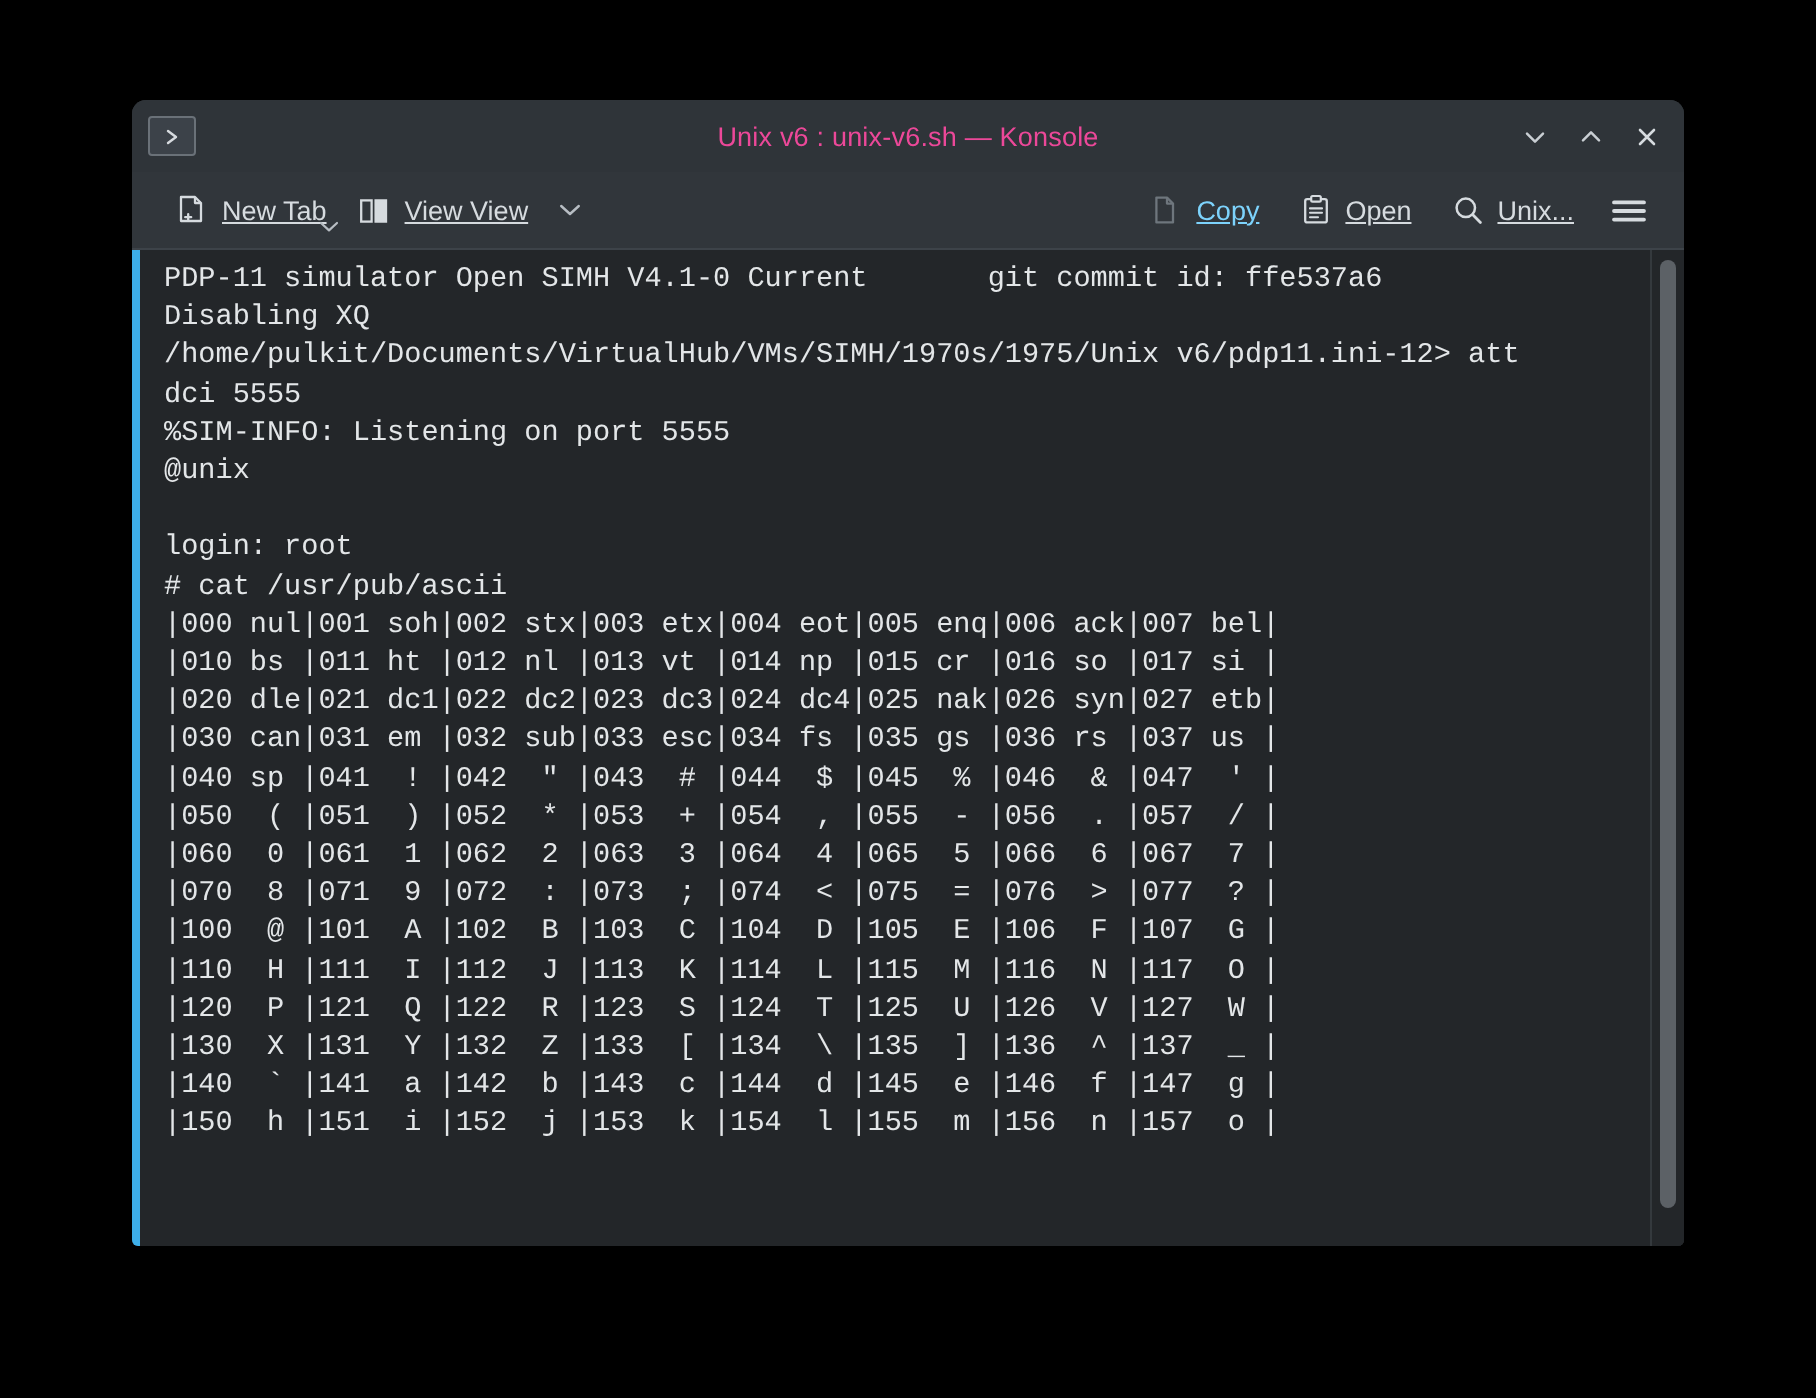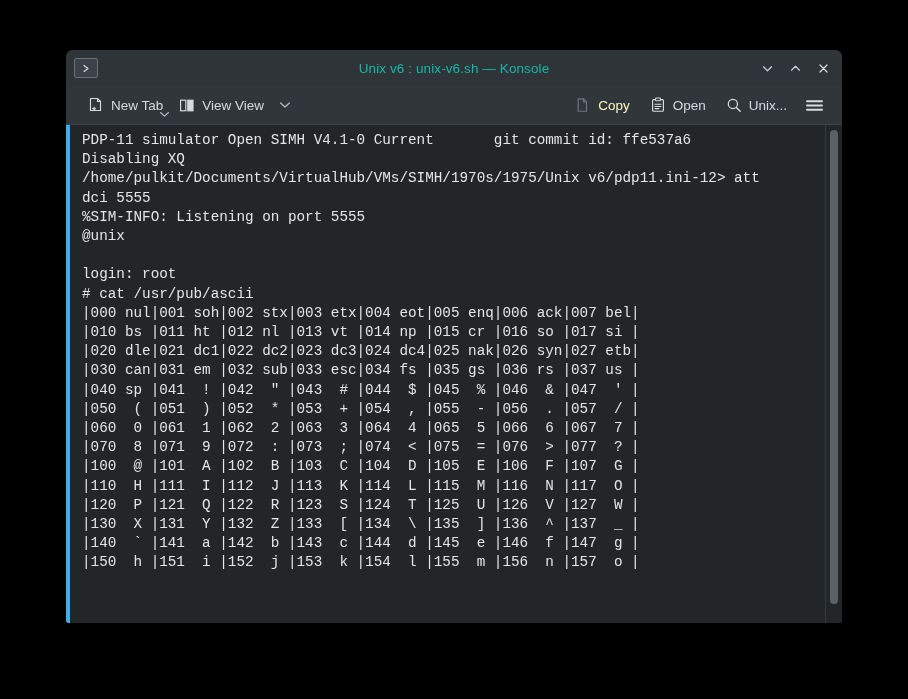--- a/index.html
+++ b/index.html
@@ -53,21 +53,21 @@
     font-size: 11px;
     line-height: 1;
     font-family: "Liberation Mono", monospace;
     flex: 0 0 auto;
   }
   #window-title {
     position: absolute;
     left: 0;
     right: 0;
     text-align: center;
-    color: #14b8a6;
+    color: #ec4899;
     font-size: 13.5px;
     letter-spacing: 0.1px;
     pointer-events: none;
   }
   #window-controls {
     margin-left: auto;
     display: flex;
     align-items: center;
     gap: 2px;
     z-index: 2;
@@ -94,22 +94,23 @@
   }
   .tbitem {
     display: flex;
     align-items: center;
     gap: 7px;
     padding: 4px 8px;
     border-radius: 3px;
     color: #d6dbdf;
     font-size: 13.5px;
     white-space: nowrap;
-  }
-  .tbitem.disabled { color: #fef9c3; }
+    text-decoration: underline;
+  }
+  .tbitem.disabled { color: #7dd3fc; }
   .tbitem .glyph { display: flex; align-items: center; justify-content: center; }
   #toolbar-right {
     margin-left: auto;
     display: flex;
     align-items: center;
     gap: 4px;
   }
   .caret-small { margin-left: 1px; }
   #newtab-wrap { position: relative; display: flex; align-items: flex-start; }
   #newtab-caret {

